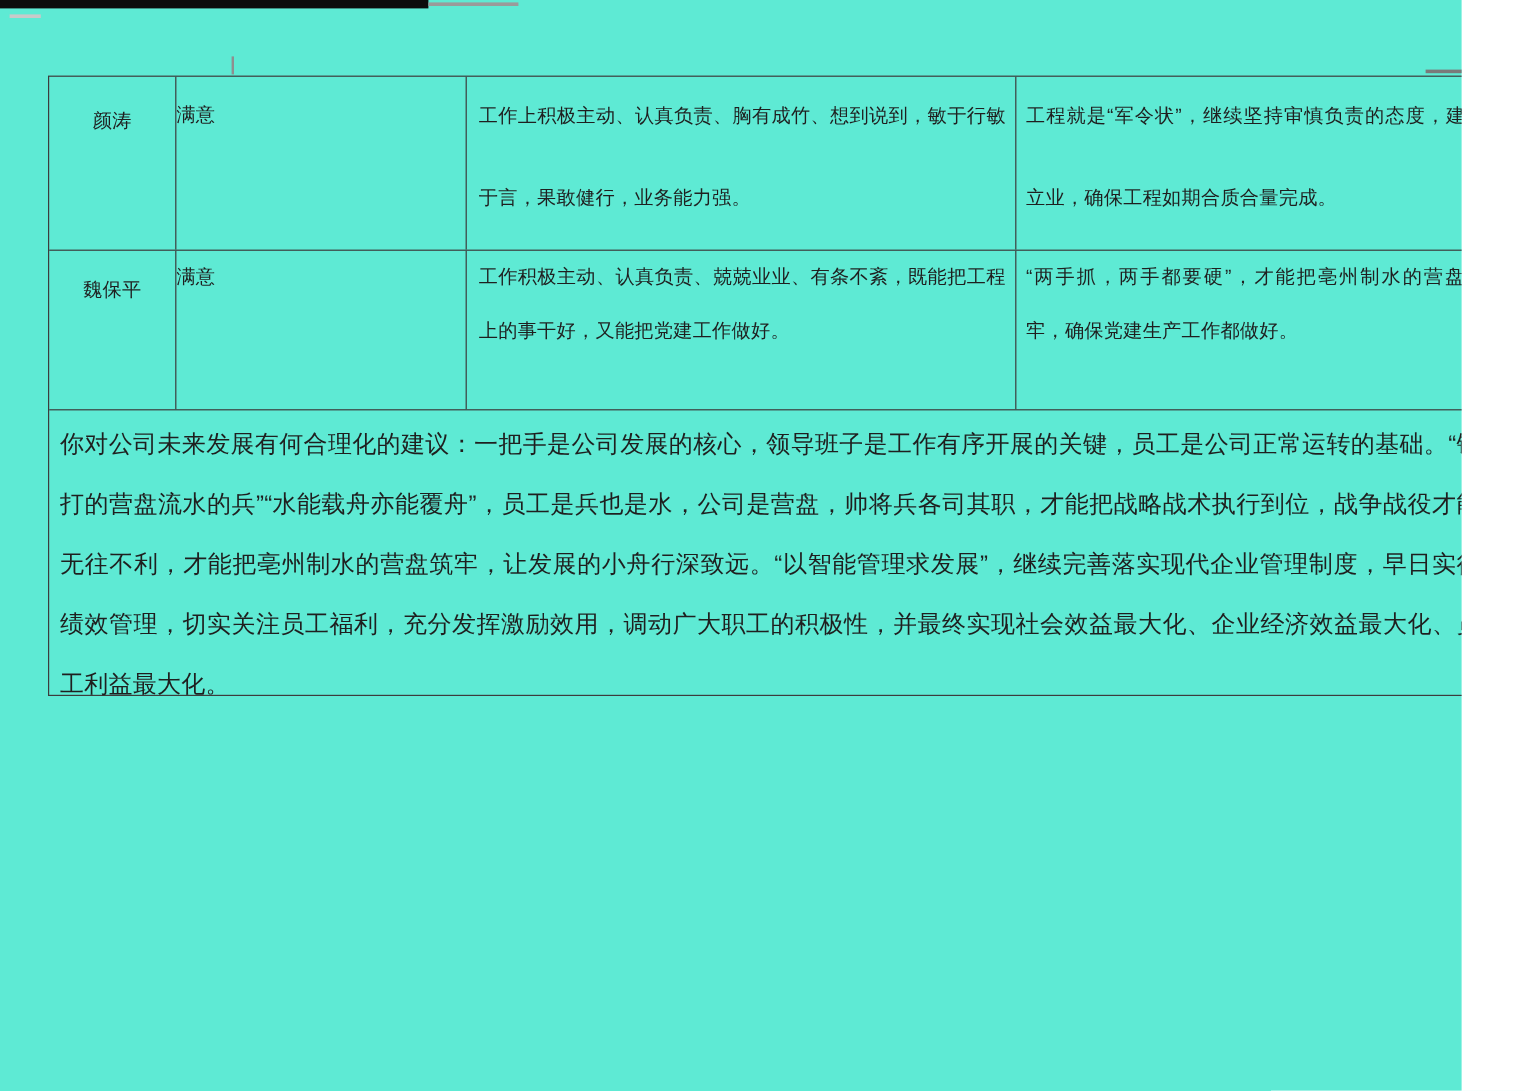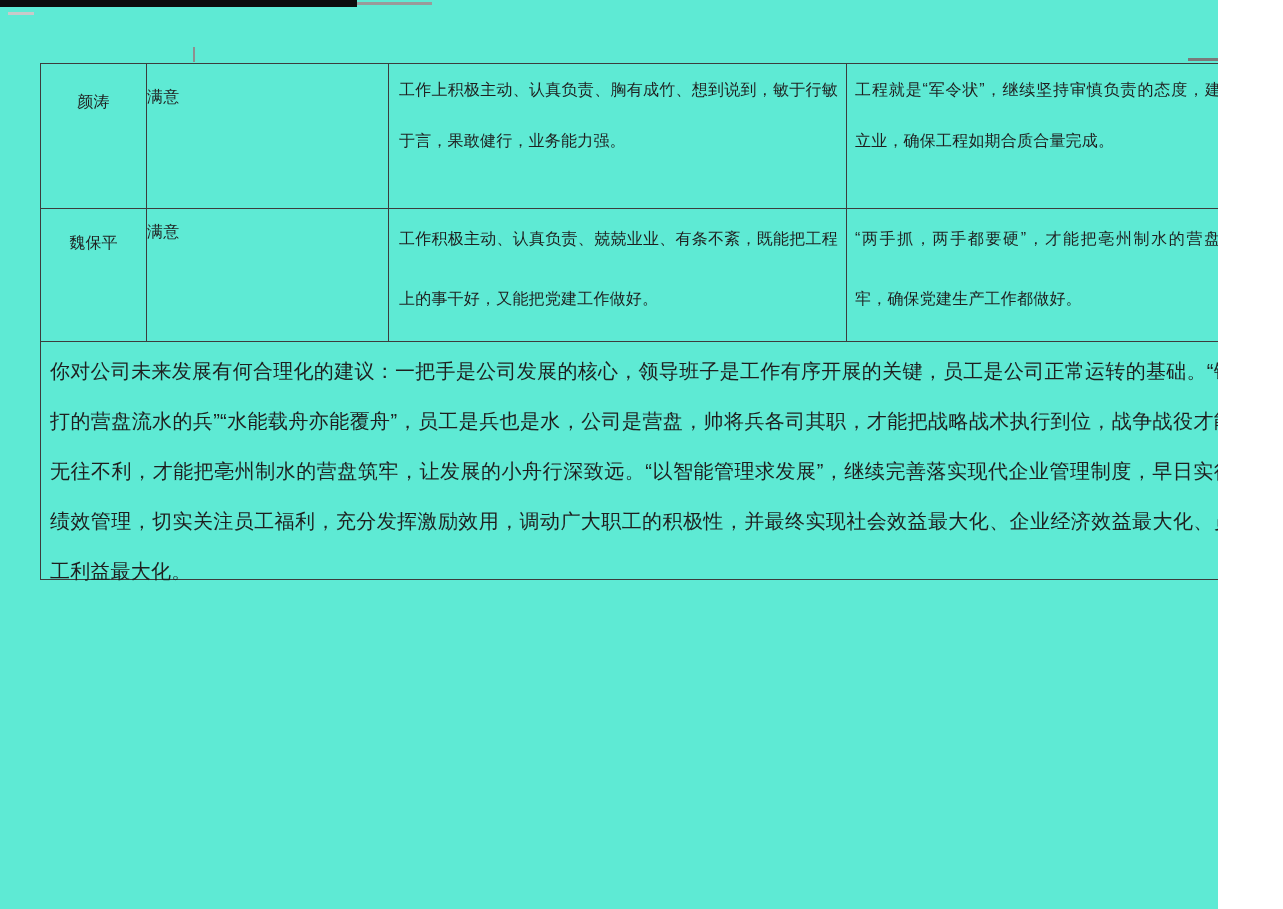--- a/index.html
+++ b/index.html
@@ -85,22 +85,22 @@
     line-height: 20px;
   }
   .trow-1 .cell-rating { padding-top: 23px; }
   .trow-2 .cell-rating { padding-top: 13px; }
   .cell-eval, .cell-sugg {
     text-align: justify;
     text-justify: inter-ideograph;
   }
   .cell-eval { padding: 0 8px 0 10px; }
   .cell-sugg { padding: 0 6px 0 8px; }
-  .trow-1 .cell-eval, .trow-1 .cell-sugg { line-height: 51px; }
-  .trow-2 .cell-eval, .trow-2 .cell-sugg { line-height: 60px; }
+  .trow-1 .cell-eval, .trow-1 .cell-sugg { line-height: 68px; }
+  .trow-2 .cell-eval, .trow-2 .cell-sugg { line-height: 45px; }
   .cell-footer {
     padding: 4px 8px 0 9px;
     line-height: 50px;
     font-size: 20px;
     letter-spacing: 0.2px;
     text-align: justify;
     text-justify: inter-ideograph;
   }
 </style>
 </head>

